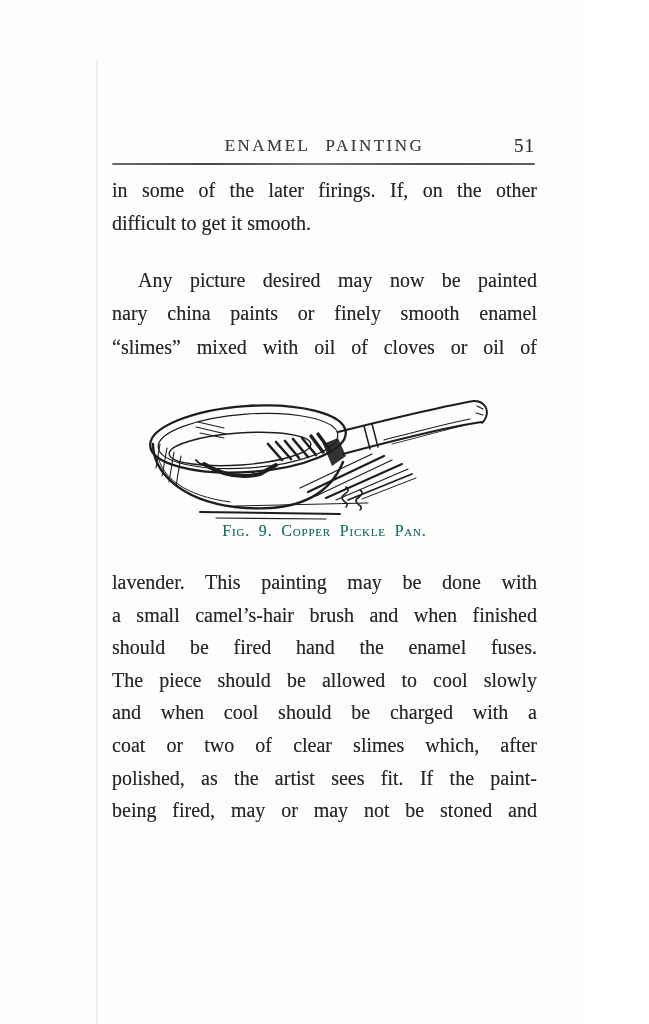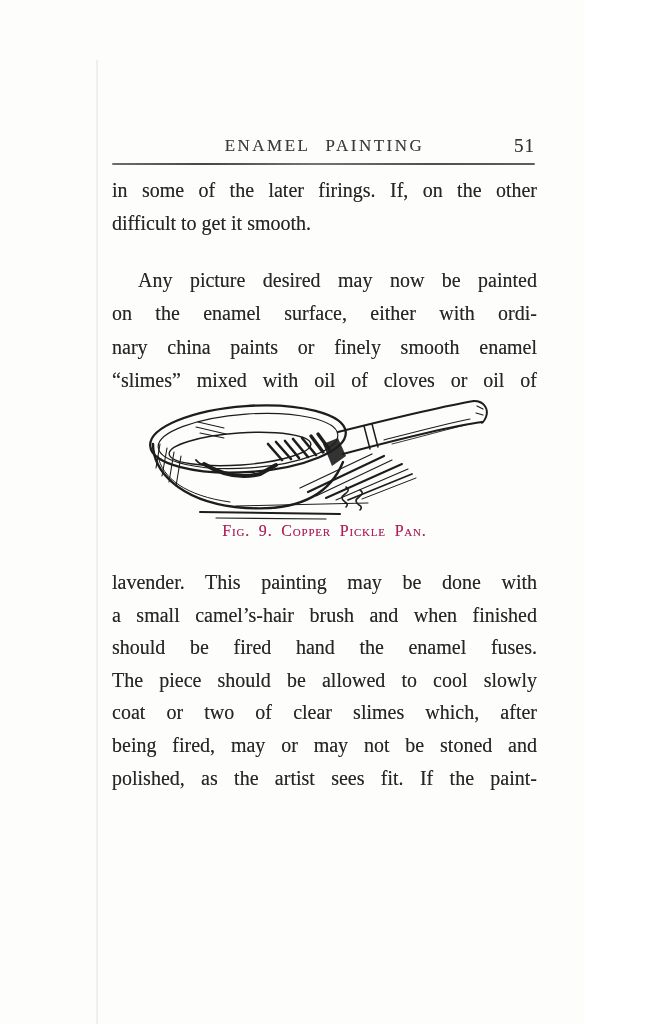--- a/index.html
+++ b/index.html
@@ -36,21 +36,21 @@
     text-align:justify;text-align-last:justify;
     text-shadow:0 0 .5px rgba(40,40,40,.5);
   }
   .para3 .line{line-height:32.6px;}
   .line.short{text-align-last:left;}
   .line.indent{padding-left:26px;}
   .figure{position:absolute;left:140px;top:392px;width:400px;height:130px;}
   .fig-caption{
     position:absolute;left:112px;top:522px;width:425px;text-align:center;
     font-variant:small-caps;font-size:16px;letter-spacing:.8px;word-spacing:4px;
-    color:#be185d;text-shadow:0 0 .5px rgba(50,50,50,.45);
+    color:#0f766e;text-shadow:0 0 .5px rgba(50,50,50,.45);
   }
 </style>
 </head>
 <body>
 
 <div class="page">
 
   <div class="gutter-line"></div>
 
   <div class="running-head">
@@ -59,21 +59,20 @@
   </div>
   <div class="head-rule"></div>
 
   <div class="bodyblock para1">
     <div class="line">in some of the later firings.  If, on the other</div>
     <div class="line short">difficult to get it smooth.</div>
   </div>
 
   <div class="bodyblock para2">
     <div class="line indent">Any picture desired may now be painted</div>
-    <div class="line">on the enamel surface, either with ordi-</div>
     <div class="line">nary china paints or finely smooth enamel</div>
     <div class="line">“slimes” mixed with oil of cloves or oil of</div>
   </div>
 
   <svg class="figure" viewBox="0 0 400 130" width="400" height="130" aria-hidden="true">
     <g stroke="#1d1d1d" fill="none" stroke-linecap="round">
 
       <ellipse cx="108" cy="47" rx="98" ry="33" transform="rotate(-4 108 47)" stroke-width="2.3"></ellipse>
       <ellipse cx="108" cy="49" rx="90" ry="27" transform="rotate(-4 108 49)" stroke-width="1.2"></ellipse>
 
@@ -124,18 +123,19 @@
     </g>
   </svg>
 
   <div class="fig-caption">Fig. 9.  Copper Pickle Pan.</div>
 
   <div class="bodyblock para3">
     <div class="line">lavender.  This painting may be done with</div>
     <div class="line">a small camel’s-hair brush and when finished</div>
     <div class="line">should be fired hand the enamel fuses.</div>
     <div class="line">The piece should be allowed to cool slowly</div>
+    <div class="line">and when cool should be charged with a</div>
     <div class="line">coat or two of clear slimes which, after</div>
+    <div class="line">polished, as the artist sees fit.  If the paint-</div>
     <div class="line">being fired, may or may not be stoned and</div>
-    <div class="line">polished, as the artist sees fit.  If the paint-</div>
   </div>
 
 </div>
 
 </body></html>

